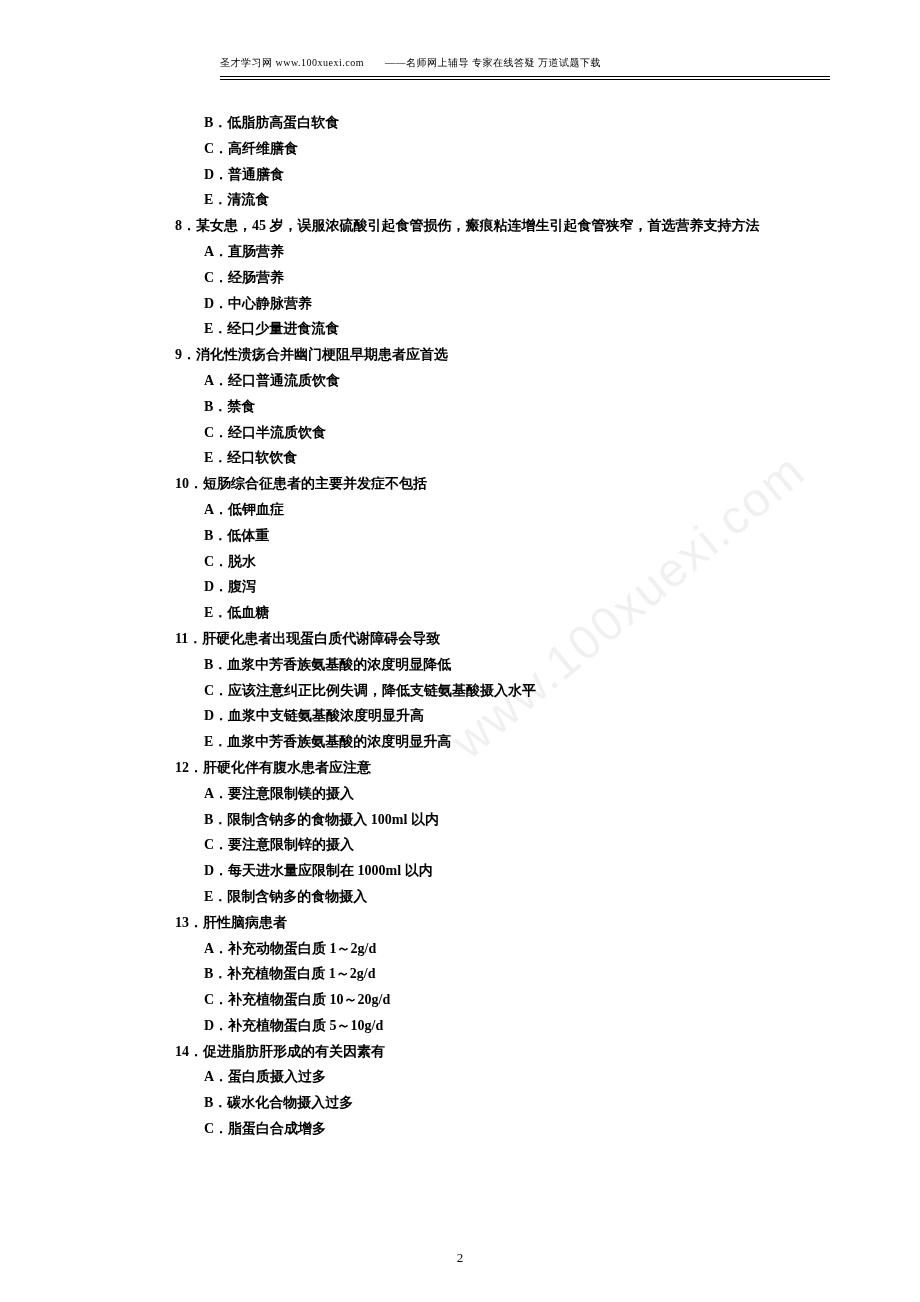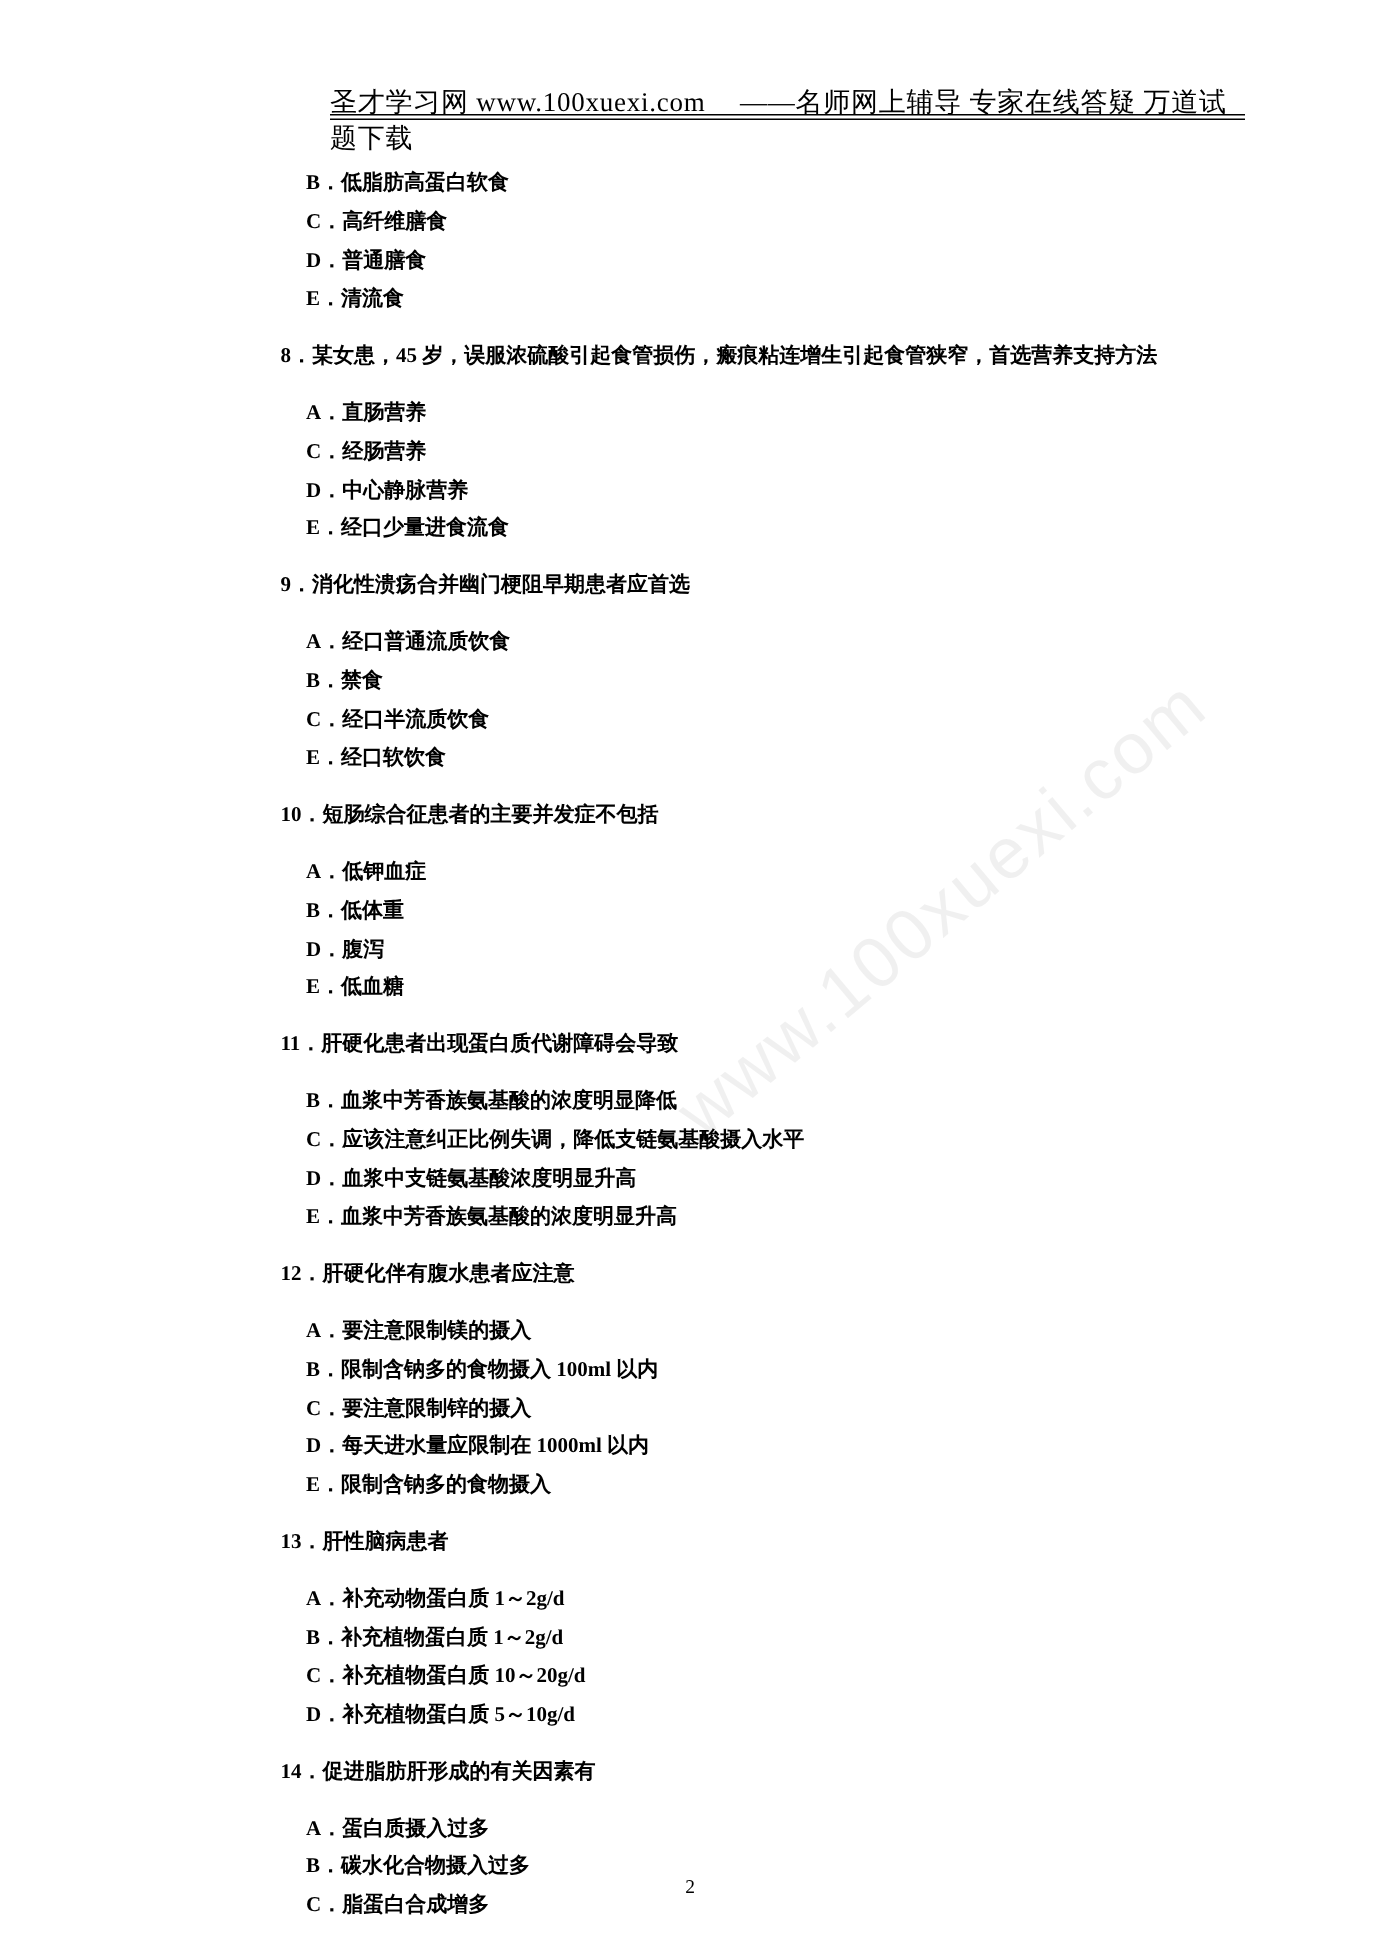--- a/index.html
+++ b/index.html
@@ -18,21 +18,21 @@
     position: relative;
     width: 100%;
     height: 100%;
     box-sizing: border-box;
   }
   .header {
     position: absolute;
     top: 56px;
     left: 220px;
     right: 90px;
-    font-size: 18px;
+    font-size: 10px;
     letter-spacing: 0.5px;
   }
   .header-rule {
     position: absolute;
     top: 76px;
     left: 220px;
     right: 90px;
     border-top: 1.5px solid #000;
     border-bottom: 0.6px solid #000;
     height: 2px;
@@ -40,21 +40,21 @@
   .content {
     position: absolute;
     top: 110px;
     left: 175px;
     right: 100px;
     font-size: 14px;
     line-height: 25.8px;
     font-weight: bold;
   }
   .q-line {
-    margin: 12px;
+    margin: 0;
     white-space: pre;
   }
   .opt-line {
     margin: 0;
     padding-left: 29px;
     white-space: pre;
   }
   .pagenum {
     position: absolute;
     bottom: 36px;
@@ -100,20 +100,21 @@
       <p class="opt-line">D．中心静脉营养</p>
       <p class="opt-line">E．经口少量进食流食</p>
       <p class="q-line">9．消化性溃疡合并幽门梗阻早期患者应首选</p>
       <p class="opt-line">A．经口普通流质饮食</p>
       <p class="opt-line">B．禁食</p>
       <p class="opt-line">C．经口半流质饮食</p>
       <p class="opt-line">E．经口软饮食</p>
       <p class="q-line">10．短肠综合征患者的主要并发症不包括</p>
       <p class="opt-line">A．低钾血症</p>
       <p class="opt-line">B．低体重</p>
+      <p class="opt-line">C．脱水</p>
       <p class="opt-line">D．腹泻</p>
       <p class="opt-line">E．低血糖</p>
       <p class="q-line">11．肝硬化患者出现蛋白质代谢障碍会导致</p>
       <p class="opt-line">B．血浆中芳香族氨基酸的浓度明显降低</p>
       <p class="opt-line">C．应该注意纠正比例失调，降低支链氨基酸摄入水平</p>
       <p class="opt-line">D．血浆中支链氨基酸浓度明显升高</p>
       <p class="opt-line">E．血浆中芳香族氨基酸的浓度明显升高</p>
       <p class="q-line">12．肝硬化伴有腹水患者应注意</p>
       <p class="opt-line">A．要注意限制镁的摄入</p>
       <p class="opt-line">B．限制含钠多的食物摄入 100ml 以内</p>

